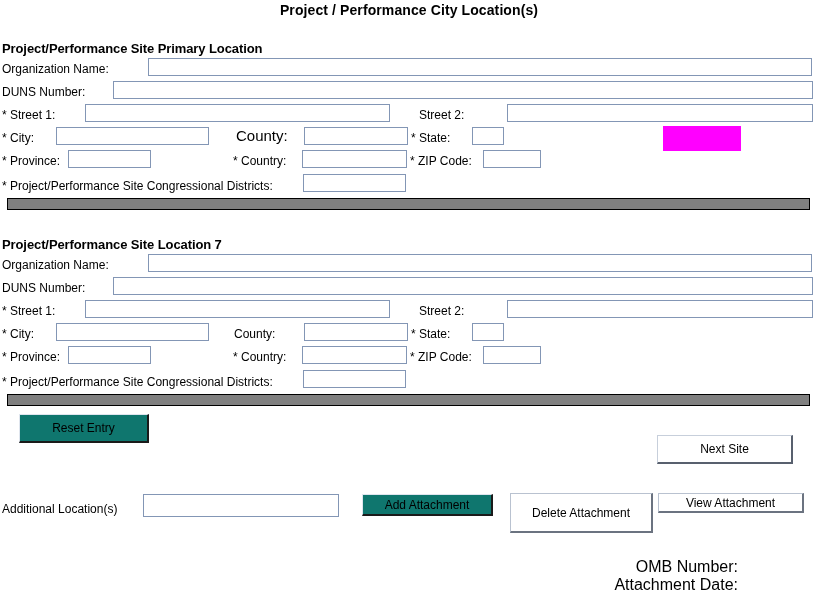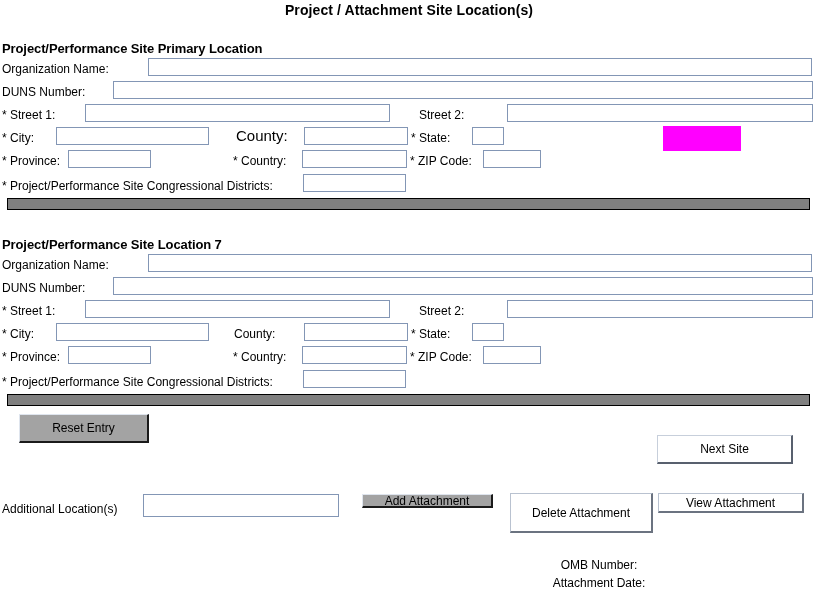--- a/index.html
+++ b/index.html
@@ -77,21 +77,21 @@
     font-size: 12px;
     color: #000000;
     text-align: center;
     white-space: nowrap;
     cursor: pointer;
     display: flex;
     align-items: center;
     justify-content: center;
   }
   .btn-blue {
-    background: #a3a3a3;
+    background: #0f766e;
     border-top: 1px solid #dfe5ee;
     border-left: 1px solid #dfe5ee;
     border-right: 2px solid #1a1a1a;
     border-bottom: 2px solid #1a1a1a;
   }
   .btn-white {
     background: #ffffff;
     border-top: 1px solid #c7cfdb;
     border-left: 1px solid #c7cfdb;
     border-right: 2px solid #58606e;
@@ -100,29 +100,29 @@
   .btn-white-2 {
     background: #ffffff;
     border-top: 1px solid #b9c2d0;
     border-left: 1px solid #b9c2d0;
     border-right: 2px solid #6b7380;
     border-bottom: 2px solid #6b7380;
   }
 
   
   .footer-line {
-    font-size: 12px;
-    white-space: nowrap;
-    text-align: center;
+    font-size: 16px;
+    white-space: nowrap;
+    text-align: right;
   }
 </style>
 </head>
 <body>
 
-<div class="abs" id="page-title">Project / Attachment Site Location(s)</div>
+<div class="abs" id="page-title">Project / Performance City Location(s)</div>
 
 <div class="abs section-heading" style="left:2px; top:41px;">Project/Performance Site Primary Location</div>
 
 <div class="abs lbl" style="left:2px; top:62px;">Organization Name:</div>
 <input class="abs field" type="text" style="left: 148px; top: 58px; width: 664px; height: 18px;" value="">
 
 <div class="abs lbl" style="left:2px; top:85px;">DUNS Number:</div>
 <input class="abs field" type="text" style="left: 113px; top: 81px; width: 700px; height: 18px;" value="">
 
 <div class="abs lbl" style="left:2px; top:108px;">* Street 1:</div>
@@ -186,21 +186,21 @@
   <span>Reset Entry</span>
 </div>
 
 <div class="abs btn btn-white" style="left:657px; top:435px; width:136px; height:29px;">
   <span>Next Site</span>
 </div>
 
 <div class="abs lbl" style="left:2px; top:502px;">Additional Location(s)</div>
 <input class="abs field" type="text" style="left: 143px; top: 494px; width: 196px; height: 23px;" value="">
 
-<div class="abs btn btn-blue" style="left:362px; top:494px; width:131px; height:14px;">
+<div class="abs btn btn-blue" style="left:362px; top:494px; width:131px; height:22px;">
   <span>Add Attachment</span>
 </div>
 
 <div class="abs btn btn-white-2" style="left:510px; top:493px; width:143px; height:40px;">
   <span>Delete Attachment</span>
 </div>
 
 <div class="abs btn btn-white-2" style="left:658px; top:493px; width:146px; height:20px;">
   <span>View  Attachment</span>
 </div>

